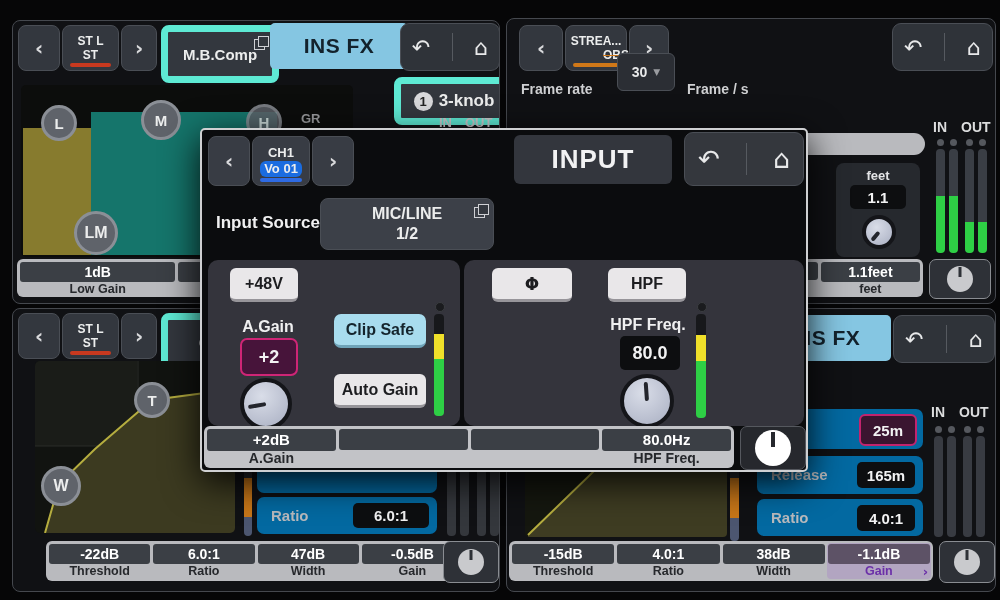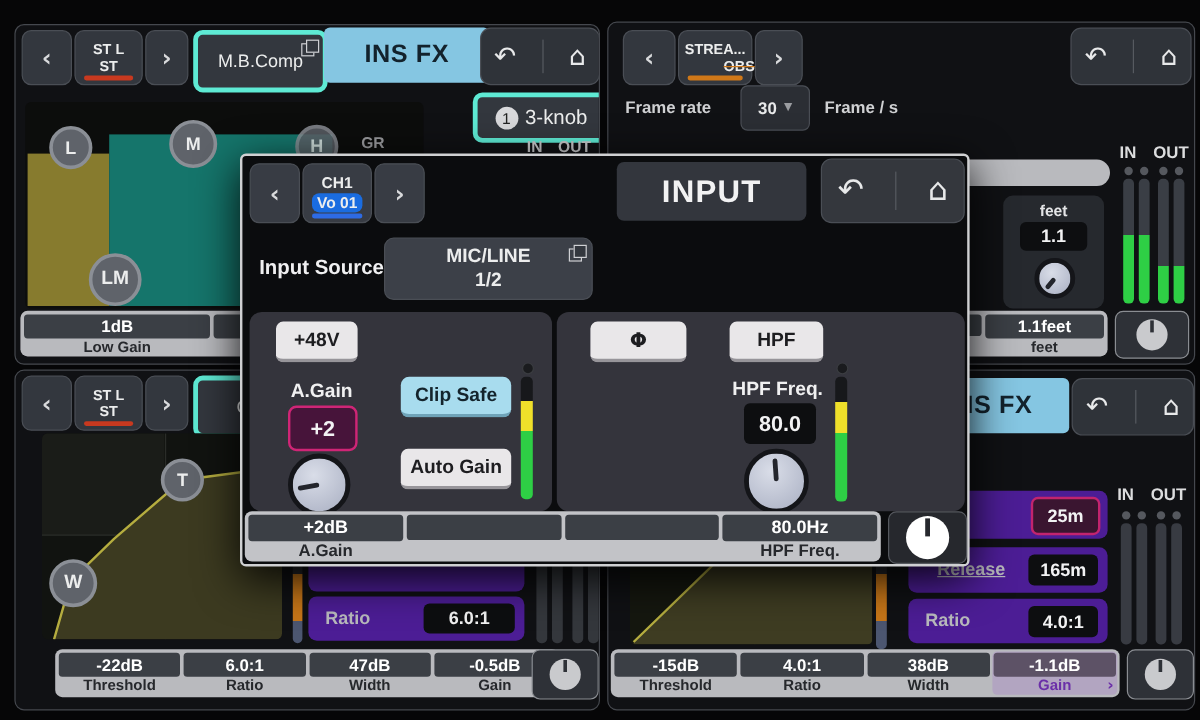--- a/index.html
+++ b/index.html
@@ -7,22 +7,22 @@
           font-family:"Liberation Sans",sans-serif;-webkit-font-smoothing:antialiased;}
   .uni{font-family:"DejaVu Sans","Liberation Sans",sans-serif;}
   .panel{position:absolute;background:#101114;border:1px solid #45484e;border-radius:8px;overflow:hidden;}
   .abs{position:absolute;}
   .navbtn{position:absolute;background:#33373e;border:1px solid #4a4e55;border-radius:8px;color:#d9dadc;
           display:flex;align-items:center;justify-content:center;font-weight:bold;font-size:20px;cursor:pointer;}
   .chbtn{position:absolute;background:#33373e;border:1px solid #4a4e55;border-radius:8px;color:#eceded;
          display:flex;flex-direction:column;align-items:center;justify-content:center;font-weight:bold;
          font-size:12px;line-height:14px;cursor:pointer;}
   .ulbar{position:absolute;left:7px;right:7px;bottom:3px;height:4px;border-radius:2px;}
-  .libbtn{position:absolute;background:#33373e;border:4px solid #5eead4;border-radius:8px;color:#eceded;
-          display:flex;align-items:center;justify-content:center;font-weight:normal;font-size:15px;cursor:pointer;}
+  .libbtn{position:absolute;background:#33373e;border:7px solid #5eead4;border-radius:8px;color:#eceded;
+          display:flex;align-items:center;justify-content:center;font-weight:bold;font-size:15px;cursor:pointer;}
   .tabblue{position:absolute;background:#85c6e2;border-radius:5px;color:#13222c;display:flex;align-items:center;
            justify-content:center;font-weight:bold;font-size:21px;letter-spacing:0.5px;cursor:pointer;}
   .navgroup{position:absolute;background:#2f3339;border:1px solid #4a4e55;border-radius:9px;display:flex;
             align-items:center;justify-content:space-around;color:#e8e9ea;font-size:22px;}
   .navgroup .div{width:1px;height:60%;background:#565a60;}
   .navgroup span{cursor:pointer;}
   .bbar{position:absolute;background:#b9babe;border-radius:6px;display:flex;gap:3px;padding:3px;box-sizing:border-box;}
   .cell{flex:1;display:flex;flex-direction:column;min-width:0;}
   .cell .cv{height:20px;background:#3b3f45;border-radius:3px;color:#fff;text-align:center;
             font-weight:bold;font-size:14px;line-height:20px;}
@@ -42,21 +42,21 @@
   .vm{position:absolute;border-radius:4px;}
   .dot{position:absolute;border-radius:50%;}
   .lightbtn{position:absolute;background:#e9e7e9;border-radius:6px;border-bottom:3px solid #97959a;color:#1d1d20;
             display:flex;align-items:center;justify-content:center;font-weight:bold;font-size:16px;cursor:pointer;box-sizing:border-box;}
   .knob{position:absolute;border-radius:50%;background:radial-gradient(circle at 40% 32%,#d9dde8,#a9afc2);
         border:4px solid #141519;box-sizing:border-box;cursor:pointer;}
   .knob .ptr{position:absolute;left:calc(50% - 2px);top:50%;width:4px;height:42%;background:#23252c;
              border-radius:2px;transform-origin:50% 0;}
   .vbox{position:absolute;background:#0d0e10;border-radius:5px;color:#f2f2f3;display:flex;align-items:center;
         justify-content:center;font-weight:bold;cursor:pointer;}
-  .rowbox{position:absolute;background:#4c1d95;border-radius:7px;}
+  .rowbox{position:absolute;background:#0369a1;border-radius:7px;}
   .rowlab{position:absolute;color:#b9babd;font-weight:bold;font-size:15px;}
   .copyicon{position:absolute;width:9px;height:9px;border:1.5px solid #cfd0d4;}
   .copyicon::before{content:"";position:absolute;left:2.5px;bottom:2.5px;width:9px;height:9px;
                     border:1.5px solid #cfd0d4;background:#33373e;}
   .lab{position:absolute;font-weight:bold;color:#d5d6d8;}
   .group{position:absolute;background:#34343c;border-radius:10px;}
   svg{display:block;}
 </style>
 </head>
 <body>
@@ -121,21 +121,21 @@
       <span style="text-decoration:line-through;text-decoration-color:#d07818;margin-left:40px;">OBS</span>
       <i class="ulbar" style="background:#d07818;"></i>
     </div>
     <div class="navbtn uni" style="left:122px;top:6px;width:38px;height:44px;">›</div>
     <div class="navgroup" style="left:385px;top:4px;width:99px;height:46px;">
       <span class="uni">↶</span>
       <i class="div"></i>
       <span class="uni">⌂</span>
     </div>
     <div class="lab" style="left:14px;top:62px;font-size:14px;color:#cfd0d2;">Frame rate</div>
-    <div class="abs" style="left:110px;top:52px;width:56px;height:36px;background:#2b2e34;border:1px solid #4a4e55;border-radius:6px;display:flex;align-items:center;justify-content:center;gap:6px;color:#e8e9ea;font-weight:bold;font-size:14px;">
+    <div class="abs" style="left:110px;top:34px;width:56px;height:36px;background:#2b2e34;border:1px solid #4a4e55;border-radius:6px;display:flex;align-items:center;justify-content:center;gap:6px;color:#e8e9ea;font-weight:bold;font-size:14px;">
       <span>30</span>
       <span class="uni" style="font-size:9px;color:#9a9ca0;">▼</span>
     </div>
     <div class="lab" style="left:180px;top:62px;font-size:14px;color:#cfd0d2;">Frame / s</div>
     <div class="abs" style="left:8px;top:114px;width:410px;height:22px;background:#b9babe;border-radius:11px;"></div>
 
     <div class="abs" style="left:329px;top:144px;width:84px;height:94px;background:#26292e;border-radius:8px;">
       <div class="lab" style="left:0;right:0;top:5px;text-align:center;font-size:13px;color:#e3e4e6;position:absolute;">feet</div>
       <div class="vbox" style="left:14px;top:22px;width:56px;height:24px;font-size:15px;">1.1</div>
       <div class="knob" style="left:26px;top:52px;width:34px;height:34px;">
@@ -247,21 +247,21 @@
         <line x1="104" y1="0" x2="104" y2="98" stroke="#2a2c26" stroke-width="1"></line>
         <polygon points="3,96 69,32 100,14 202,8 202,98 3,98" fill="#3e3c22"></polygon>
         <polyline points="3,96 69,32 100,14 202,8" fill="none" stroke="#b5ad3f" stroke-width="2"></polyline>
       </svg>
     </div>
     <div class="vm" style="left:223px;top:127px;width:9px;height:105px;background:linear-gradient(#26282c 0 40%,#c77618 40% 78%,#4c5670 78% 100%);"></div>
     <div class="rowbox" style="left:250px;top:100px;width:166px;height:40px;">
       <div class="vbox" style="right:6px;top:5px;width:54px;height:28px;font-size:15px;background:#3a1530;border:2px solid #c2246e;border-radius:6px;">25m</div>
     </div>
     <div class="rowbox" style="left:250px;top:147px;width:166px;height:38px;">
-      <span class="rowlab" style="left:24px;top:10px;text-decoration:underline;">Release</span>
+      <span class="rowlab" style="left:14px;top:10px;">Release</span>
       <div class="vbox" style="right:8px;top:6px;width:58px;height:26px;font-size:15px;">165m</div>
     </div>
     <div class="rowbox" style="left:250px;top:190px;width:166px;height:37px;">
       <span class="rowlab" style="left:14px;top:10px;">Ratio</span>
       <div class="vbox" style="right:8px;top:6px;width:58px;height:26px;font-size:15px;">4.0:1</div>
     </div>
     <div class="lab" style="left:424px;top:95px;font-size:14px;color:#dcddde;">IN</div>
     <div class="lab" style="left:452px;top:95px;font-size:14px;color:#dcddde;">OUT</div>
     <div class="dot" style="left:428px;top:117px;width:7px;height:7px;background:#55585e;"></div>
     <div class="dot" style="left:441px;top:117px;width:7px;height:7px;background:#55585e;"></div>

